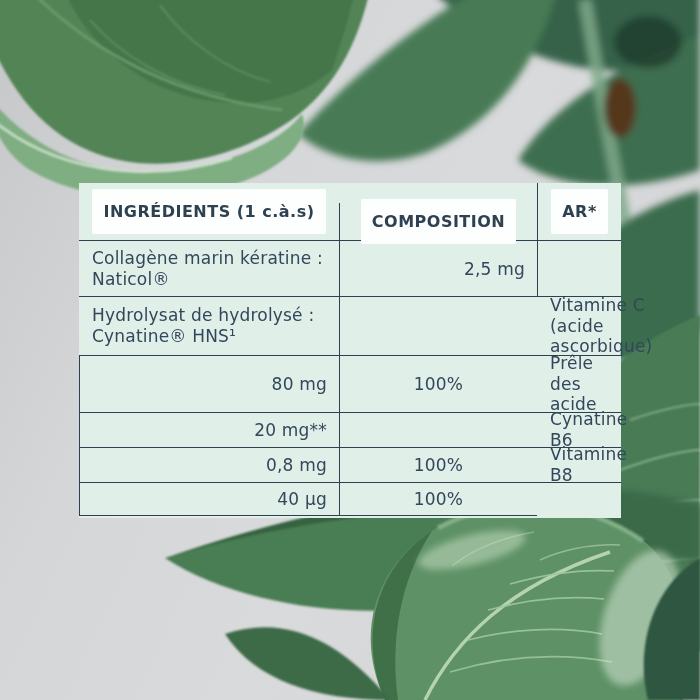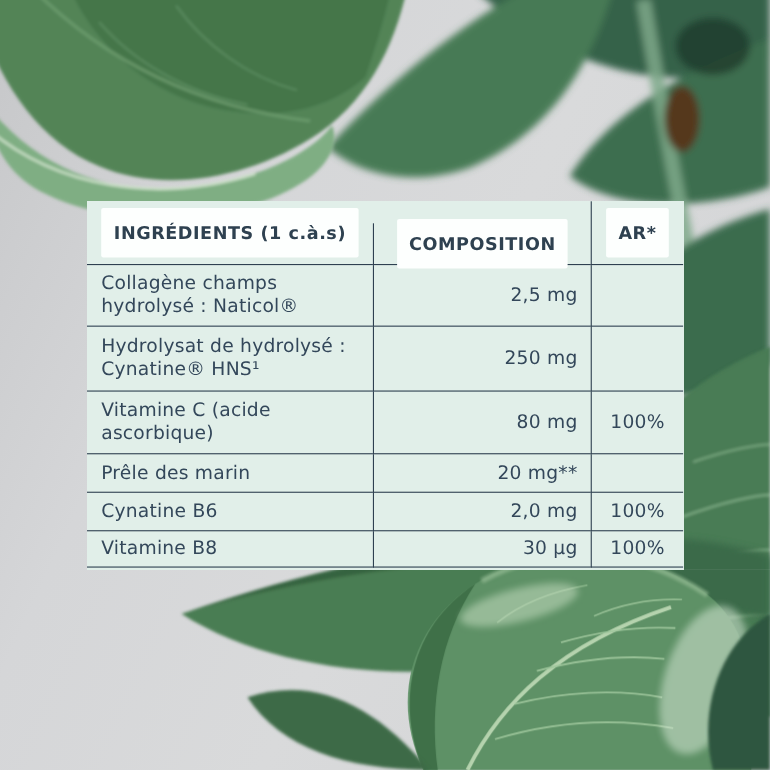--- a/index.html
+++ b/index.html
@@ -120,49 +120,48 @@
       <span class="hbox">INGRÉDIENTS (1 c.à.s)</span>
     </div>
     <div class="cell c2 hcell" style="justify-content:center;padding-right:0;margin-top:20px;">
       <span class="hbox">COMPOSITION</span>
     </div>
     <div class="cell c3 hcell">
       <span class="hbox">AR*</span>
     </div>
 
     <div class="cell c1">
-        <span>Collagène champs hydrolysé : Naticol®</span>
+        <span>Collagène marin kératine : Naticol®</span>
       </div>
     <div class="cell c2">2,5 mg</div>
     <div class="cell c3"></div>
 
     <div class="cell c1">
         <span>Hydrolysat de hydrolysé : Cynatine® HNS¹</span>
       </div>
-    <div class="cell c2">250 mg</div>
     <div class="cell c3"></div>
 
     <div class="cell c1">
         <span>Vitamine C (acide ascorbique)</span>
       </div>
     <div class="cell c2">80 mg</div>
     <div class="cell c3">100%</div>
 
     <div class="cell c1">
-        <span>Prêle des marin</span>
+        <span>Prêle des acide</span>
       </div>
     <div class="cell c2">20 mg**</div>
     <div class="cell c3"></div>
 
     <div class="cell c1">
         <span>Cynatine B6</span>
       </div>
-    <div class="cell c2">2,0 mg</div>
+    <div class="cell c2">0,8 mg</div>
     <div class="cell c3">100%</div>
 
     <div class="cell c1">
         <span>Vitamine B8</span>
       </div>
-    <div class="cell c2">30 µg</div>
+    <div class="cell c2">40 µg</div>
     <div class="cell c3">100%</div>
 
   </div>
 </div>
 
 </body></html>

